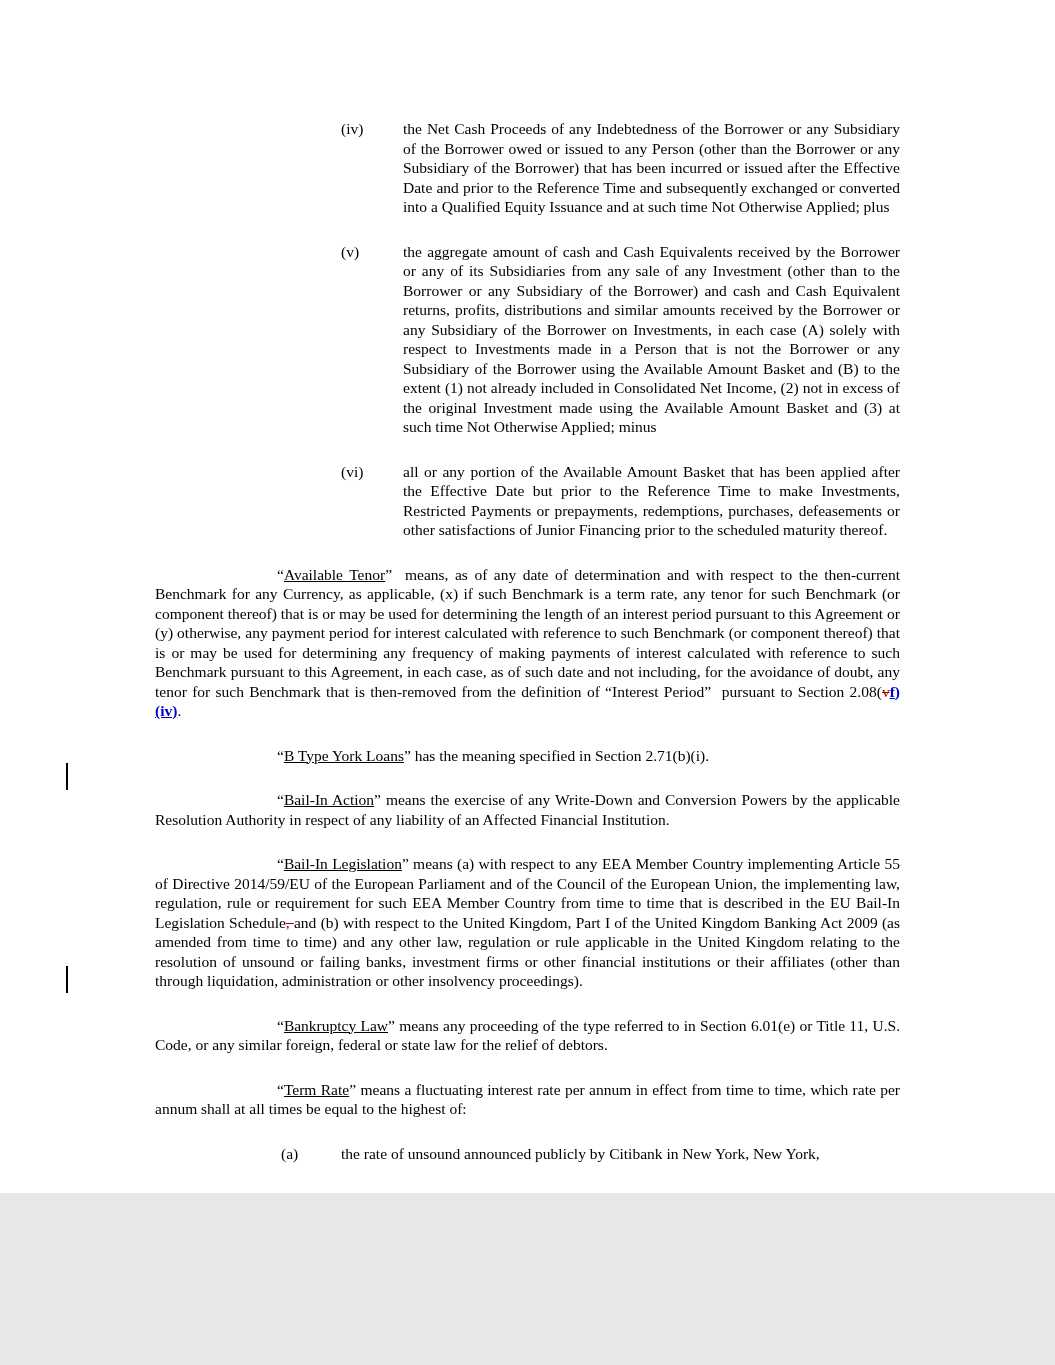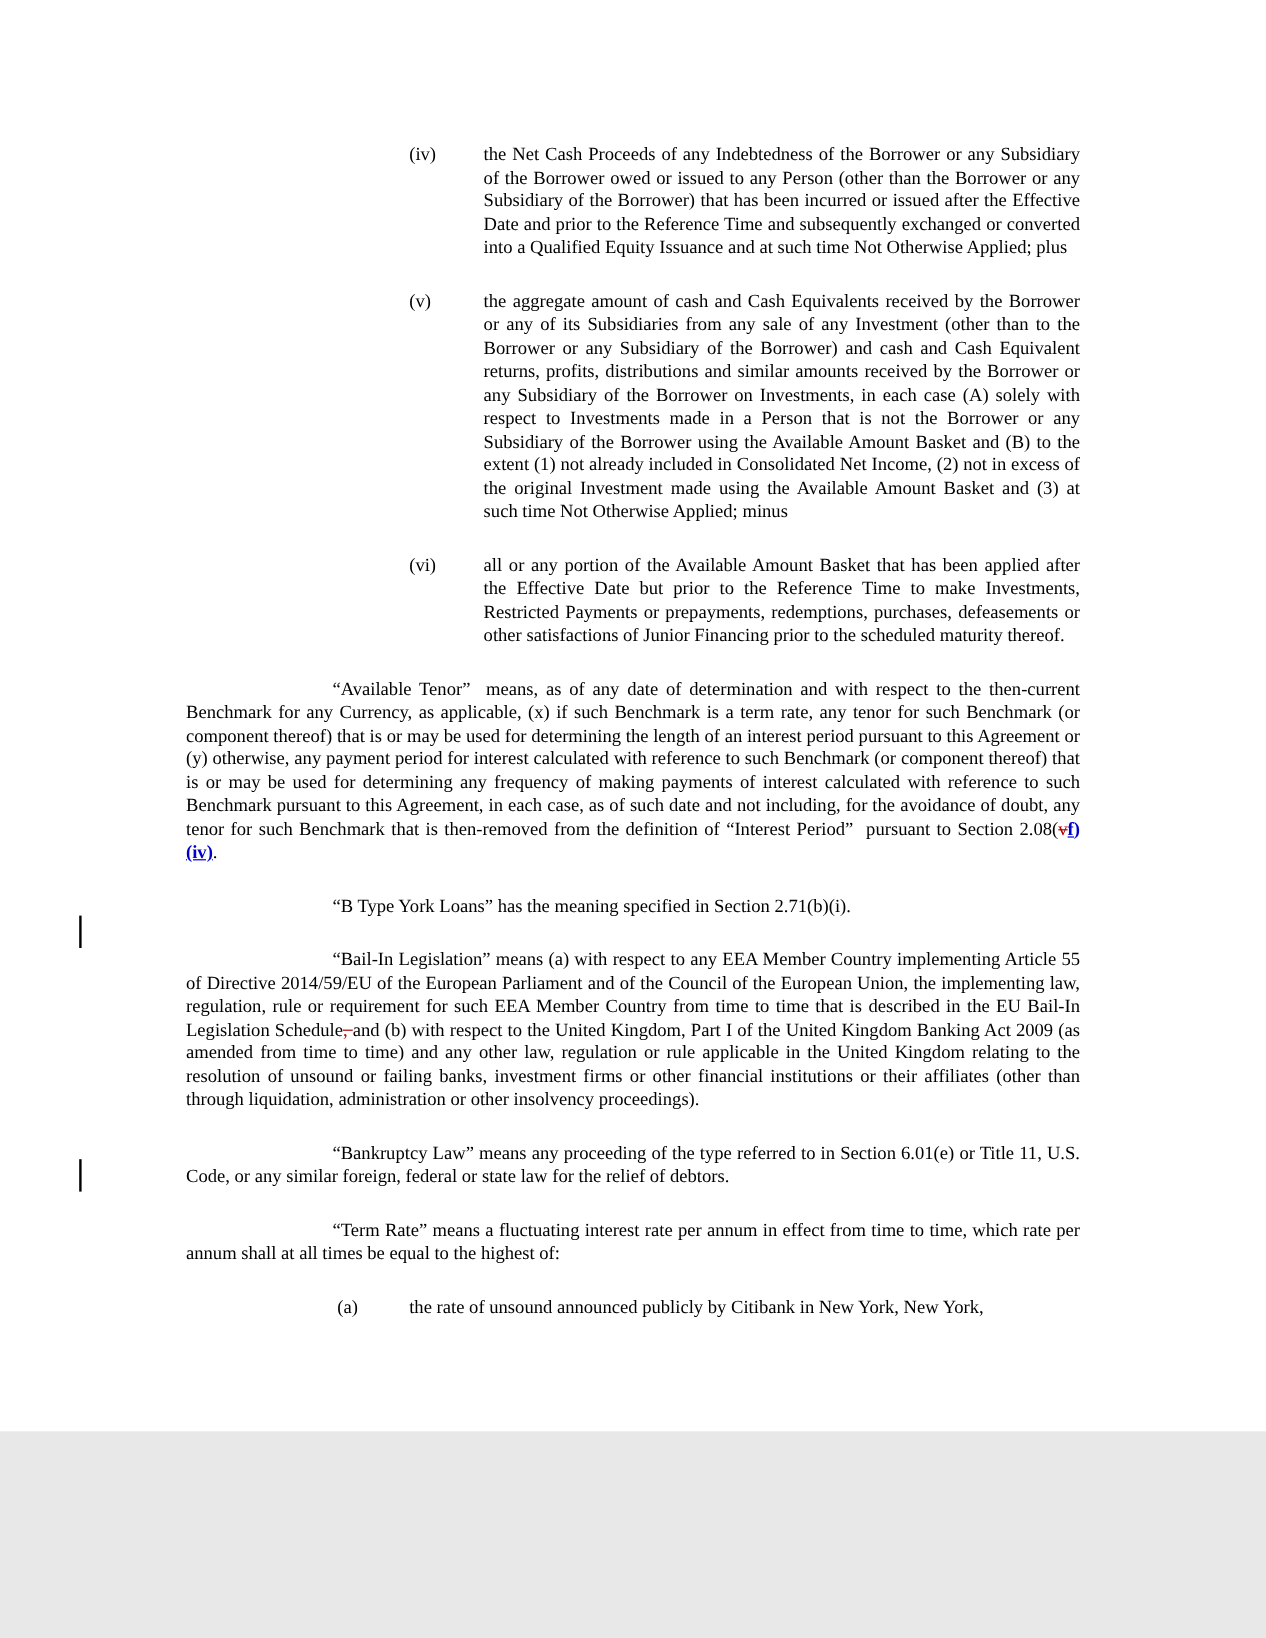--- a/index.html
+++ b/index.html
@@ -20,21 +20,21 @@
     left: 155px;
     top: 119px;
     width: 745px;
   }
   .para { text-align: justify; margin: 0 0 25px 0; }
   .para.body { text-indent: 122px; }
   .para.list { padding-left: 248px; position: relative; }
   .para.list .marker { position: absolute; left: 186px; top: 0; }
   .para.list2 { padding-left: 186px; position: relative; margin-bottom: 0; }
   .para.list2 .marker { position: absolute; left: 126px; top: 0; }
-  .u { }
+  .u { text-decoration: underline; }
   .strike { color: #b00000; text-decoration: line-through; }
   .ins { color: #0000cc; font-weight: bold; text-decoration: underline; }
   .change-bar {
     position: absolute;
     left: 66px;
     width: 2px;
     background: #000000;
   }
   .page-number {
     position: absolute;
@@ -53,20 +53,21 @@
 </head>
 <body>
 
 <div class="page">
   <div class="content">
       <div class="para list"><span class="marker">(iv)</span><span>the Net Cash Proceeds of any Indebtedness of the Borrower or any Subsidiary of the Borrower owed or issued to any Person (other than the Borrower or any Subsidiary of the Borrower) that has been incurred or issued after the Effective Date and prior to the Reference Time and subsequently exchanged or converted into a Qualified Equity Issuance and at such time Not Otherwise Applied; plus</span></div>
       <div class="para list"><span class="marker">(v)</span><span>the aggregate amount of cash and Cash Equivalents received by the Borrower or any of its Subsidiaries from any sale of any Investment (other than to the Borrower or any Subsidiary of the Borrower) and cash and Cash Equivalent returns, profits, distributions and similar amounts received by the Borrower or any Subsidiary of the Borrower on Investments, in each case (A) solely with respect to Investments made in a Person that is not the Borrower or any Subsidiary of the Borrower using the Available Amount Basket and (B) to the extent (1) not already included in Consolidated Net Income, (2) not in excess of the original Investment made using the Available Amount Basket and (3) at such time Not Otherwise Applied; minus</span></div>
       <div class="para list"><span class="marker">(vi)</span><span>all or any portion of the Available Amount Basket that has been applied after the Effective Date but prior to the Reference Time to make Investments, Restricted Payments or prepayments, redemptions, purchases, defeasements or other satisfactions of Junior Financing prior to the scheduled maturity thereof.</span></div>
       <div class="para body"><span>“</span><span class="u">Available Tenor</span><span>”&nbsp; means, as of any date of determination and with respect to the then-current Benchmark for any Currency, as applicable, (x) if such Benchmark is a term rate, any tenor for such Benchmark (or component thereof) that is or may be used for determining the length of an interest period pursuant to this Agreement or (y) otherwise, any payment period for interest calculated with reference to such Benchmark (or component thereof) that is or may be used for determining any frequency of making payments of interest calculated with reference to such Benchmark pursuant to this Agreement, in each case, as of such date and not including, for the avoidance of doubt, any tenor for such Benchmark that is then-removed from the definition of “Interest Period”&nbsp; pursuant to Section 2.08(</span><span class="strike">v</span><span class="ins">f)(iv)</span><span>.</span></div>
       <div class="para body"><span>“</span><span class="u">B Type York Loans</span><span>” has the meaning specified in Section 2.71(b)(i).</span></div>
+      <div class="para body"><span>“</span><span class="u">Bail-In Action</span><span>” means the exercise of any Write-Down and Conversion Powers by the applicable Resolution Authority in respect of any liability of an Affected Financial Institution.</span></div>
       <div class="para body"><span>“</span><span class="u">Bail-In Legislation</span><span>” means (a) with respect to any EEA Member Country implementing Article 55 of Directive 2014/59/EU of the European Parliament and of the Council of the European Union, the implementing law, regulation, rule or requirement for such EEA Member Country from time to time that is described in the EU Bail-In Legislation Schedule</span><span class="strike">, </span><span> and (b) with respect to the United Kingdom, Part I of the United Kingdom Banking Act 2009 (as amended from time to time) and any other law, regulation or rule applicable in the United Kingdom relating to the resolution of unsound or failing banks, investment firms or other financial institutions or their affiliates (other than through liquidation, administration or other insolvency proceedings).</span></div>
       <div class="para body"><span>“</span><span class="u">Bankruptcy Law</span><span>” means any proceeding of the type referred to in Section 6.01(e) or Title 11, U.S. Code, or any similar foreign, federal or state law for the relief of debtors.</span></div>
       <div class="para body"><span>“</span><span class="u">Term Rate</span><span>” means a fluctuating interest rate per annum in effect from time to time, which rate per annum shall at all times be equal to the highest of:</span></div>
       <div class="para list2"><span class="marker">(a)</span><span>the rate of unsound announced publicly by Citibank in New York, New York,</span></div>
     </div>
   <div class="page-number">6</div>
   <div class="doc-id">[[8006820]]</div>
 <div class="change-bar" style="top: 763px; height: 27px;"></div>
     <div class="change-bar" style="top: 966px; height: 27px;"></div>
   </div>

